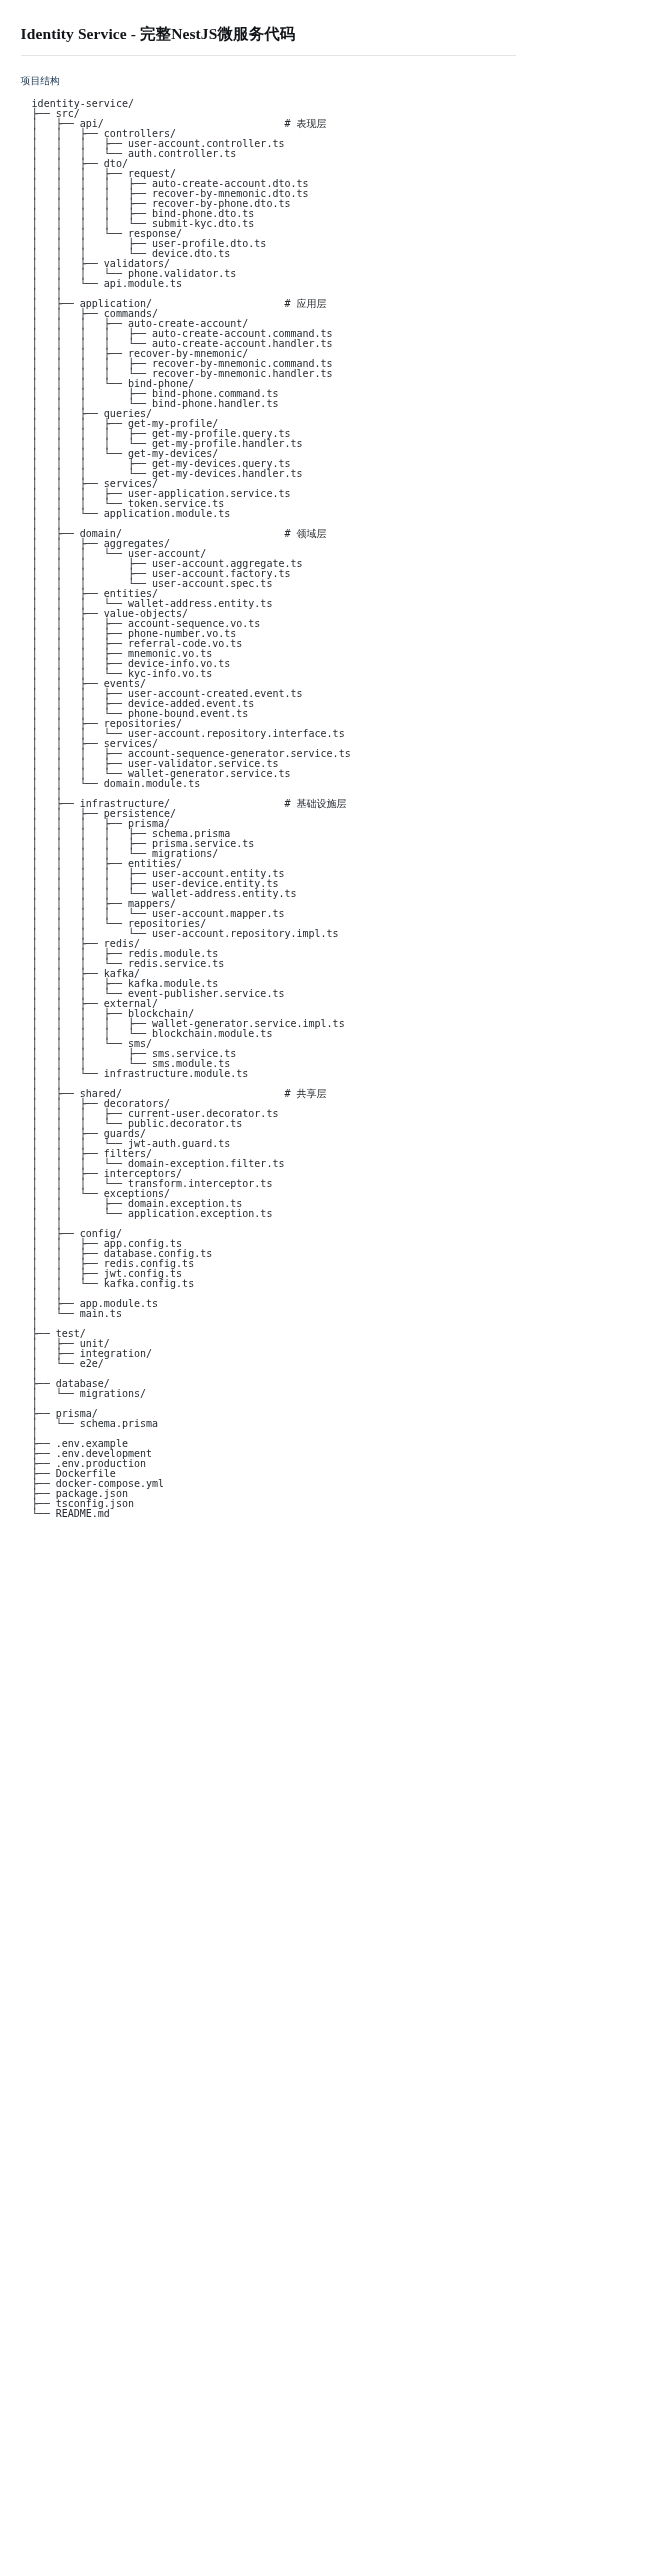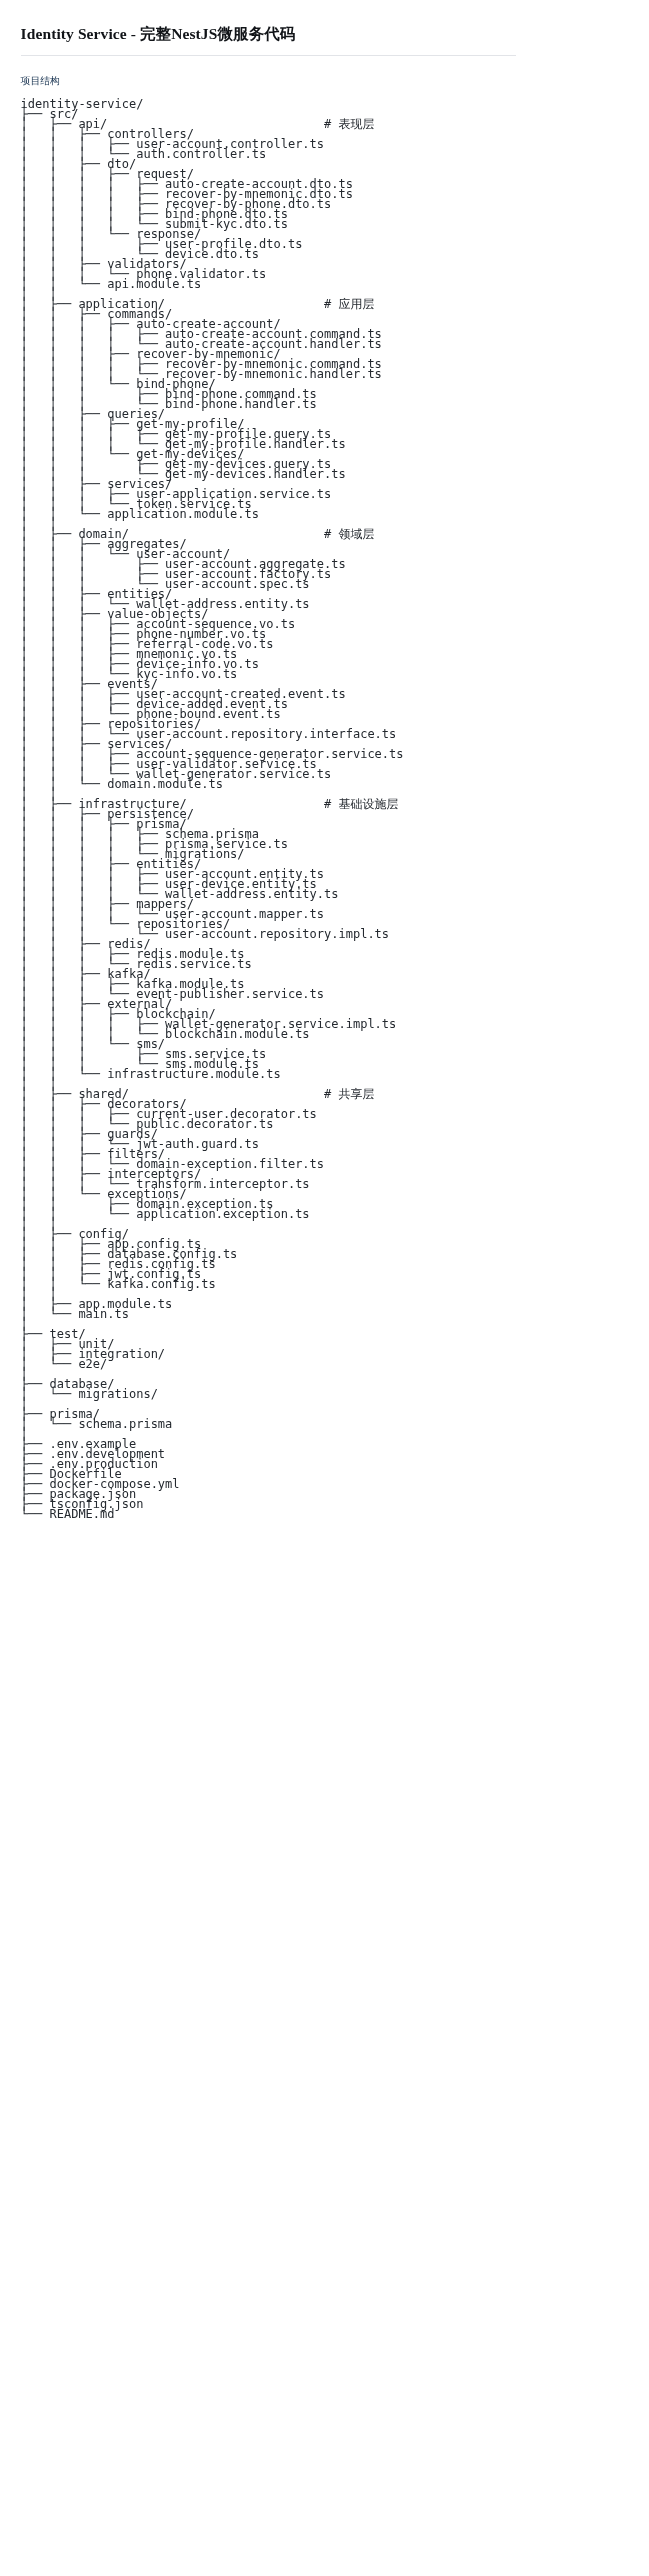--- a/index.html
+++ b/index.html
@@ -35,23 +35,23 @@
     font-weight: normal;
     color: #16314f;
     padding: 10.3px 20.6px 0 20.6px;
   }
   .tree-wrap {
     margin: 11.3px 20.6px 20.6px 20.6px;
     position: relative;
   }
   pre.tree {
     font-family: "DejaVu Sans Mono", monospace;
-    font-size: 12px;
+    font-size: 10px;
     line-height: 10px;
-    margin: 0;
+    margin: 11px;
     padding: 0;
     white-space: pre;
     color: #24292f;
     tab-size: 4;
   }
 </style>
 </head>
 <body>
 
 <div class="page">

